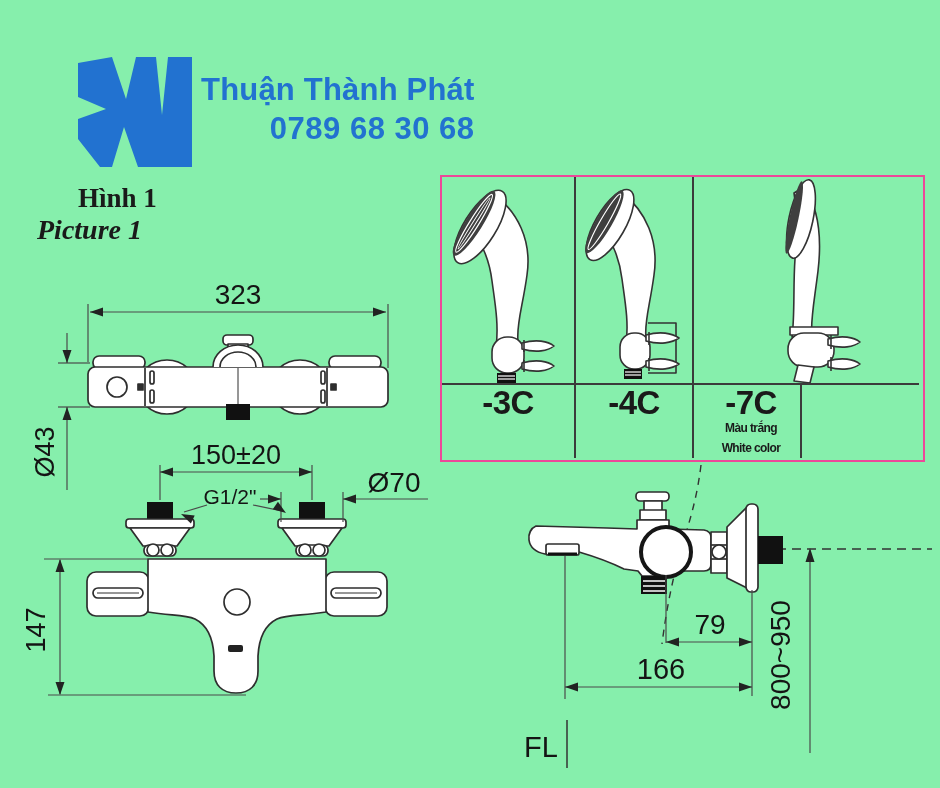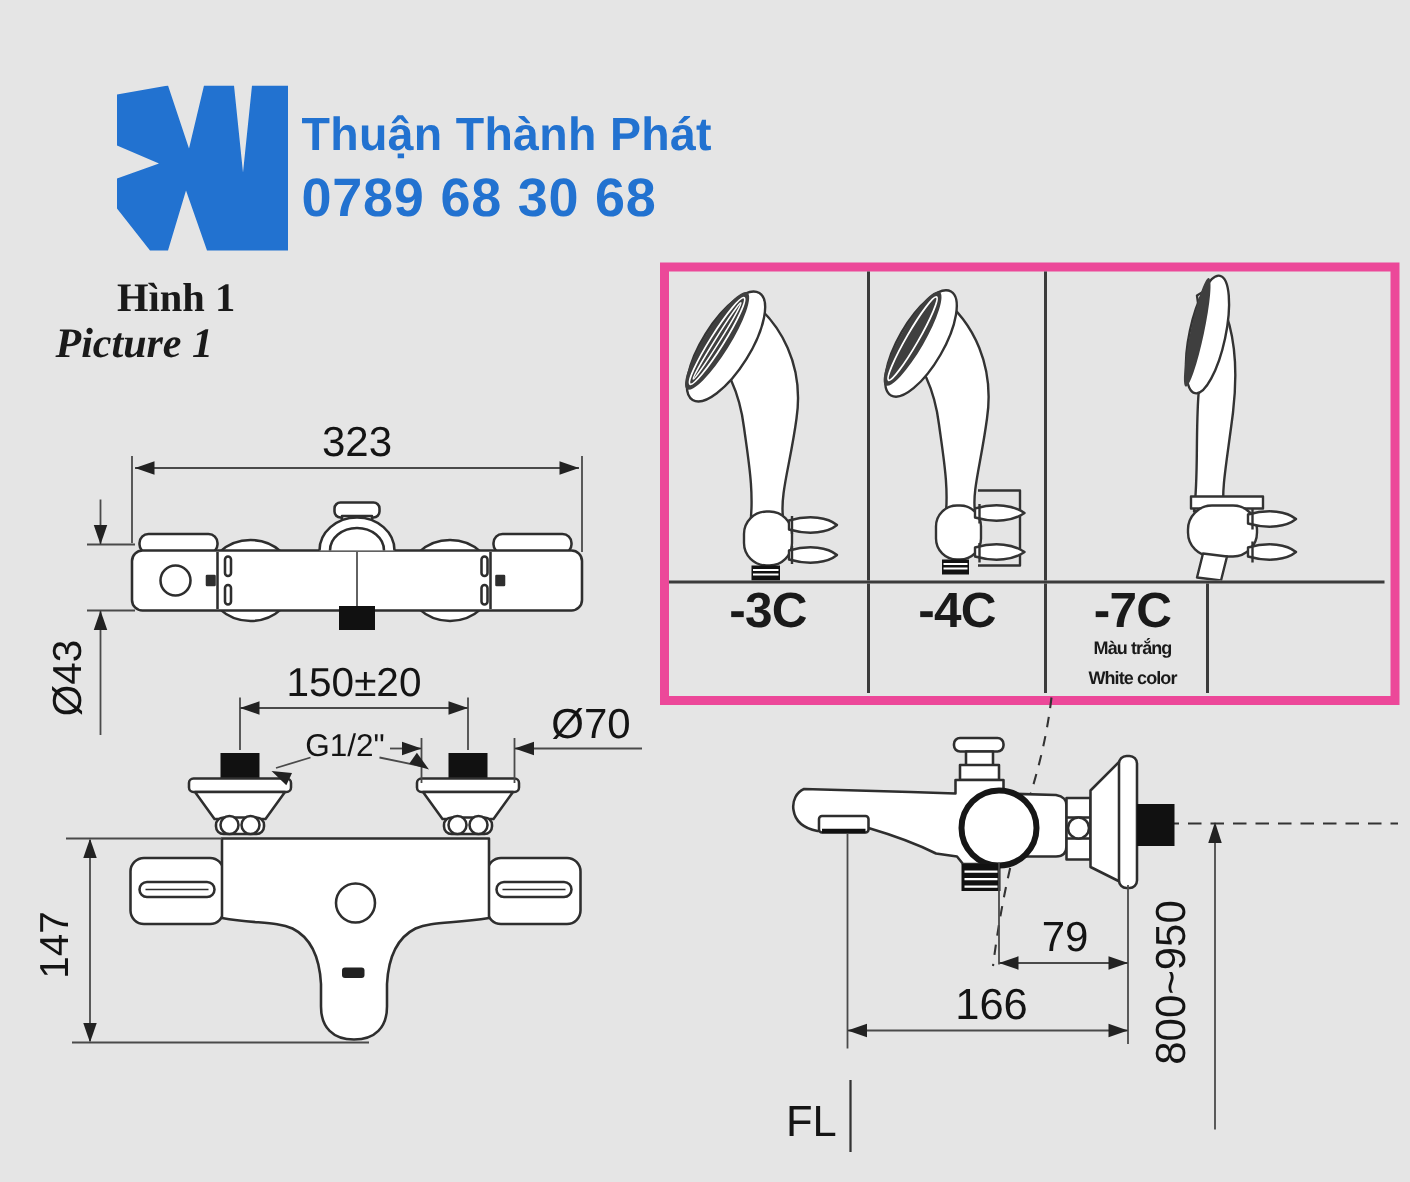--- a/index.html
+++ b/index.html
@@ -1,30 +1,30 @@
 <!DOCTYPE html>
 <html><head>
 <meta charset="utf-8">
 <style>
   html,body{margin:0;padding:0;background:#fff;}
-  .page{position:relative;width:940px;height:788px;background:#e5e5e5;overflow:hidden;
+  .page{position:relative;width:940px;height:788px;background:#86efac;overflow:hidden;
         font-family:"Liberation Sans",sans-serif;color:#1a1a1a;}
   .abs{position:absolute;}
   
   .brand-text{position:absolute;left:201px;top:72px;display:flex;flex-direction:column;gap:3px;}
   .brand-name{font-size:31px;font-weight:bold;color:#2272d0;letter-spacing:.2px;}
-  .brand-phone{font-size:36px;font-weight:bold;color:#2272d0;letter-spacing:.5px;}
+  .brand-phone{font-size:31px;font-weight:bold;color:#2272d0;letter-spacing:.5px;text-align:right;}
   
   .cap-vi{position:absolute;left:38px;top:183px;font-family:"Liberation Serif",serif;
           font-size:27px;font-weight:bold;margin-left:40px;}
   .cap-en{position:absolute;left:37px;top:214px;font-family:"Liberation Serif",serif;
           font-size:28px;font-weight:bold;font-style:italic;}
   
   .vtable{position:absolute;left:440px;top:175px;width:481px;height:283px;
-          border:6px solid #ec4899;}
+          border:2px solid #ec4899;}
   .vline{position:absolute;background:#3b3b3b;}
   .vcell-img{position:absolute;top:0;height:206px;}
   .vlabel{position:absolute;top:210px;height:71px;text-align:center;padding-top:1px;}
   .vcode{font-size:33px;font-weight:bold;line-height:30px;letter-spacing:-.5px;}
   .vsub{font-size:12px;font-weight:bold;line-height:20px;letter-spacing:-.6px;white-space:nowrap;}
   svg text{font-family:"Liberation Sans",sans-serif;fill:#141414;}
 </style>
 </head>
 <body>
 

